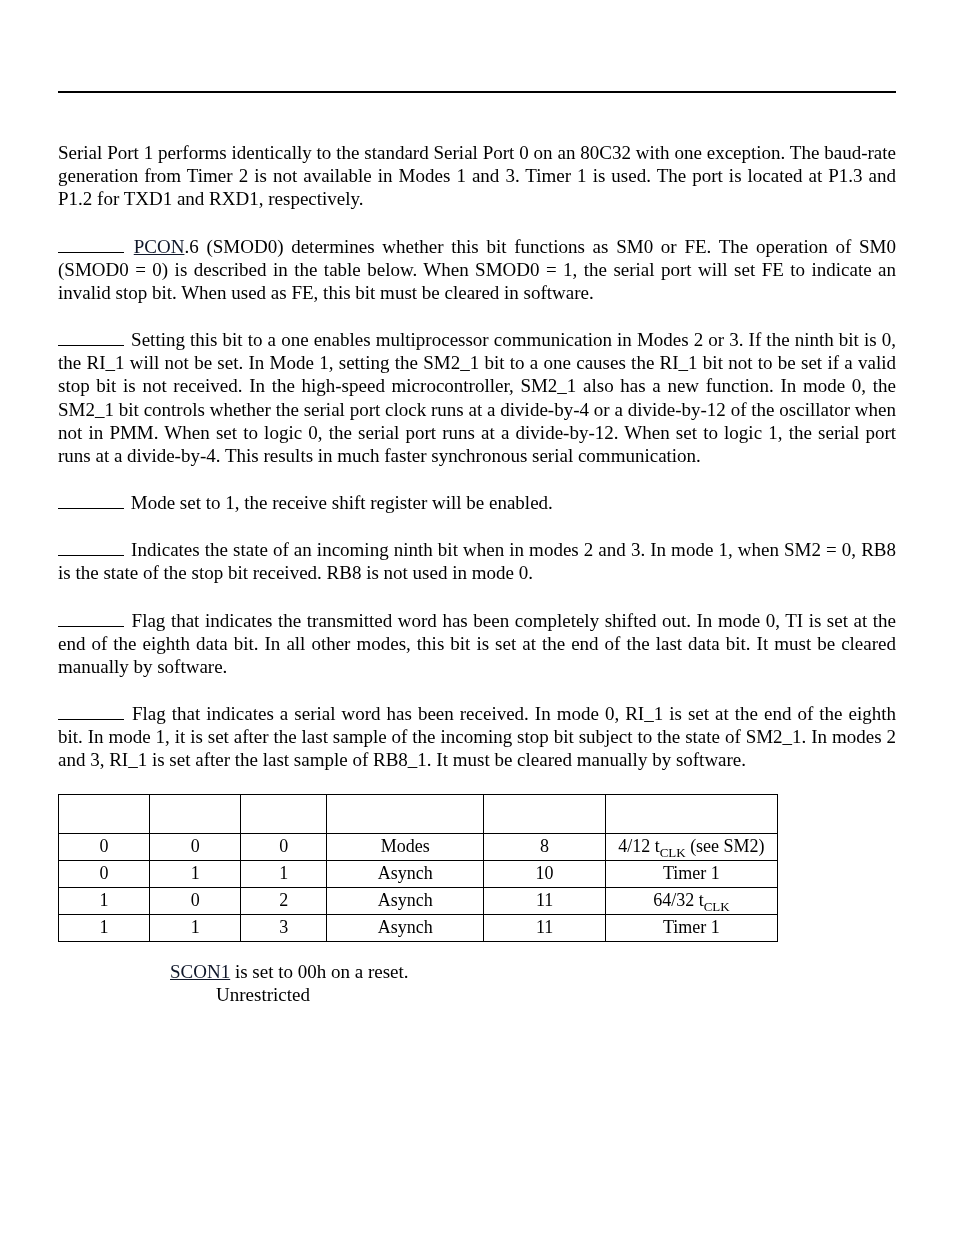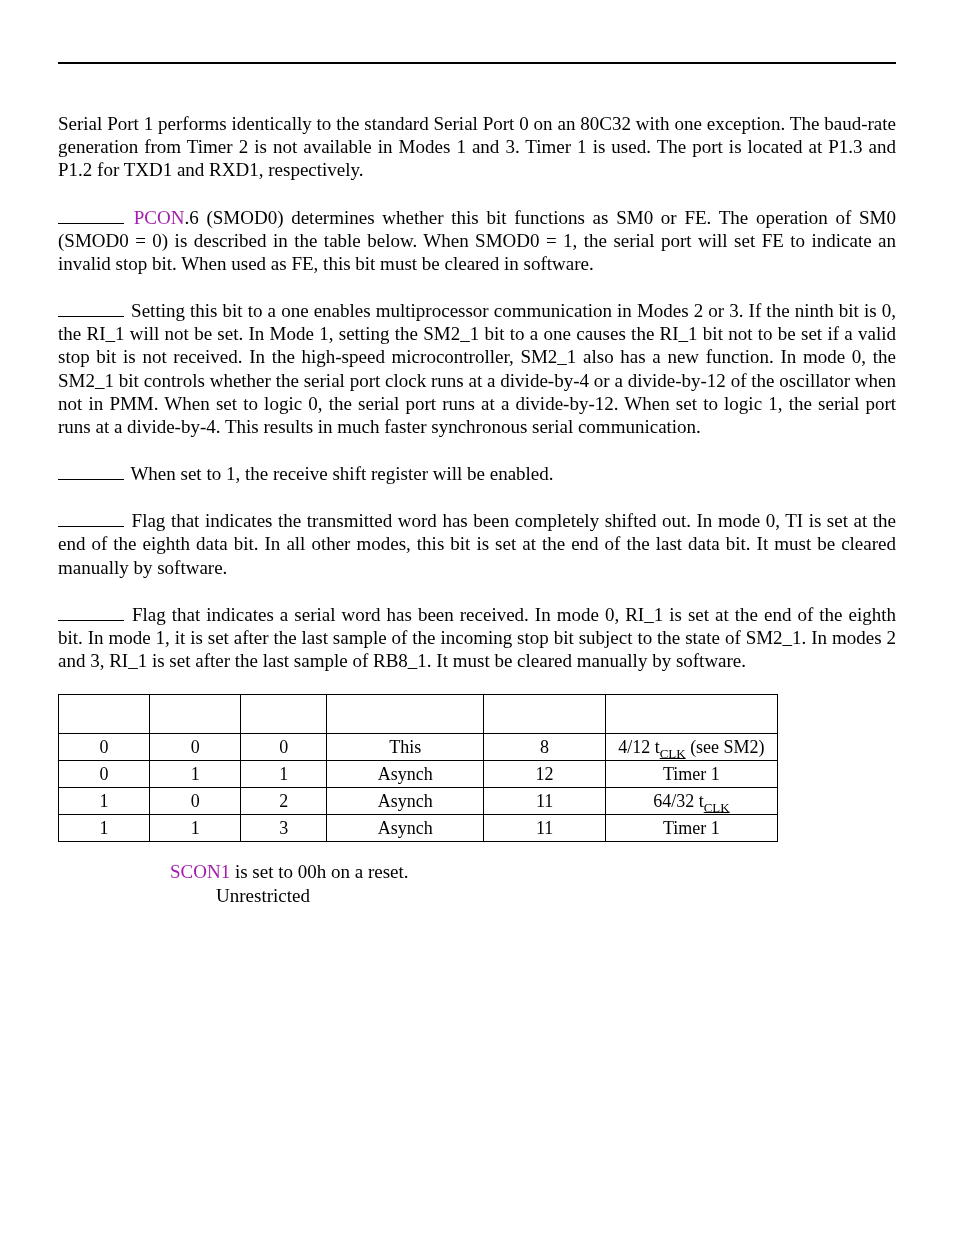--- a/index.html
+++ b/index.html
@@ -7,48 +7,48 @@
     padding: 0;
     background: #ffffff;
   }
   body {
     font-family: "Times New Roman", Times, serif;
     font-size: 19px;
     color: #000000;
     width: 954px;
   }
   .page {
-    padding: 62px 58px 40px 58px;
+    padding: 91px 58px 40px 58px;
   }
   .rule {
     border-top: 2px solid #000;
     margin-bottom: 48px;
   }
   p.para {
     margin: 0 0 22px 0;
     text-align: justify;
     line-height: 1.22;
   }
   .bit-lead {
     display: inline-block;
     border-bottom: 1px solid #000;
     width: 66px;
     height: 1em;
     vertical-align: baseline;
     margin-right: 2px;
   }
   a.link {
-    color: #a21caf;
+    color: #0f172a;
+    text-decoration: underline;
     cursor: pointer;
   }
   .sub {
     font-size: 0.72em;
     vertical-align: sub;
     line-height: 0;
-    text-decoration: underline;
   }
 
   table.mode-table {
     border-collapse: collapse;
     width: 720px;
     margin: 5px 0 18px 0;
     font-size: 18px;
   }
   table.mode-table th,
   table.mode-table td {
@@ -96,24 +96,28 @@
   </p>
 
 
   <p class="para">
     <span class="bit-lead"></span>
     <span>Setting this bit to a one enables multiprocessor communication in Modes 2 or 3. If the ninth bit is 0, the RI_1 will not be set. In Mode 1, setting the SM2_1 bit to a one causes the RI_1 bit not to be set if a valid stop bit is not received. In the high-speed microcontroller, SM2_1 also has a new function. In mode 0, the SM2_1 bit controls whether the serial port clock runs at a divide-by-4 or a divide-by-12 of the oscillator when not in PMM. When set to logic 0, the serial port runs at a divide-by-12. When set to logic 1, the serial port runs at a divide-by-4. This results in much faster synchronous serial communication.</span>
   </p>
 
   <p class="para">
     <span class="bit-lead"></span>
-    <span>When set to 1, the receive shift register will be enabled.</span>
+    <span>Mode set to 1, the receive shift register will be enabled.</span>
   </p>
 
 
+  <p class="para">
+    <span class="bit-lead"></span>
+    <span>Indicates the state of an incoming ninth bit when in modes 2 and 3. In mode 1, when SM2 = 0, RB8 is the state of the stop bit received. RB8 is not used in mode 0.</span>
+  </p>
 
   <p class="para">
     <span class="bit-lead"></span>
     <span>Flag that indicates the transmitted word has been completely shifted out. In mode 0, TI is set at the end of the eighth data bit. In all other modes, this bit is set at the end of the last data bit. It must be cleared manually by software.</span>
   </p>
 
   <p class="para">
     <span class="bit-lead"></span>
     <span>Flag that indicates a serial word has been received. In mode 0, RI_1 is set at the end of the eighth bit. In mode 1, it is set after the last sample of the incoming stop bit subject to the state of SM2_1. In modes 2 and 3, RI_1 is set after the last sample of RB8_1. It must be cleared manually by software.</span>
   </p>
@@ -135,30 +139,30 @@
           <th></th>
           <th></th>
           <th></th>
       </tr>
     </thead>
     <tbody id="mode-table-body">
         <tr>
           <td>0</td>
           <td>0</td>
           <td>0</td>
-          <td>This</td>
+          <td>Modes</td>
           <td>8</td>
           <td>4/12 t<span class="sub">CLK</span> (see SM2)</td>
         </tr>
         <tr>
           <td>0</td>
           <td>1</td>
           <td>1</td>
           <td>Asynch</td>
-          <td>12</td>
+          <td>10</td>
           <td>Timer 1</td>
         </tr>
         <tr>
           <td>1</td>
           <td>0</td>
           <td>2</td>
           <td>Asynch</td>
           <td>11</td>
           <td>64/32 t<span class="sub">CLK</span></td>
         </tr>

